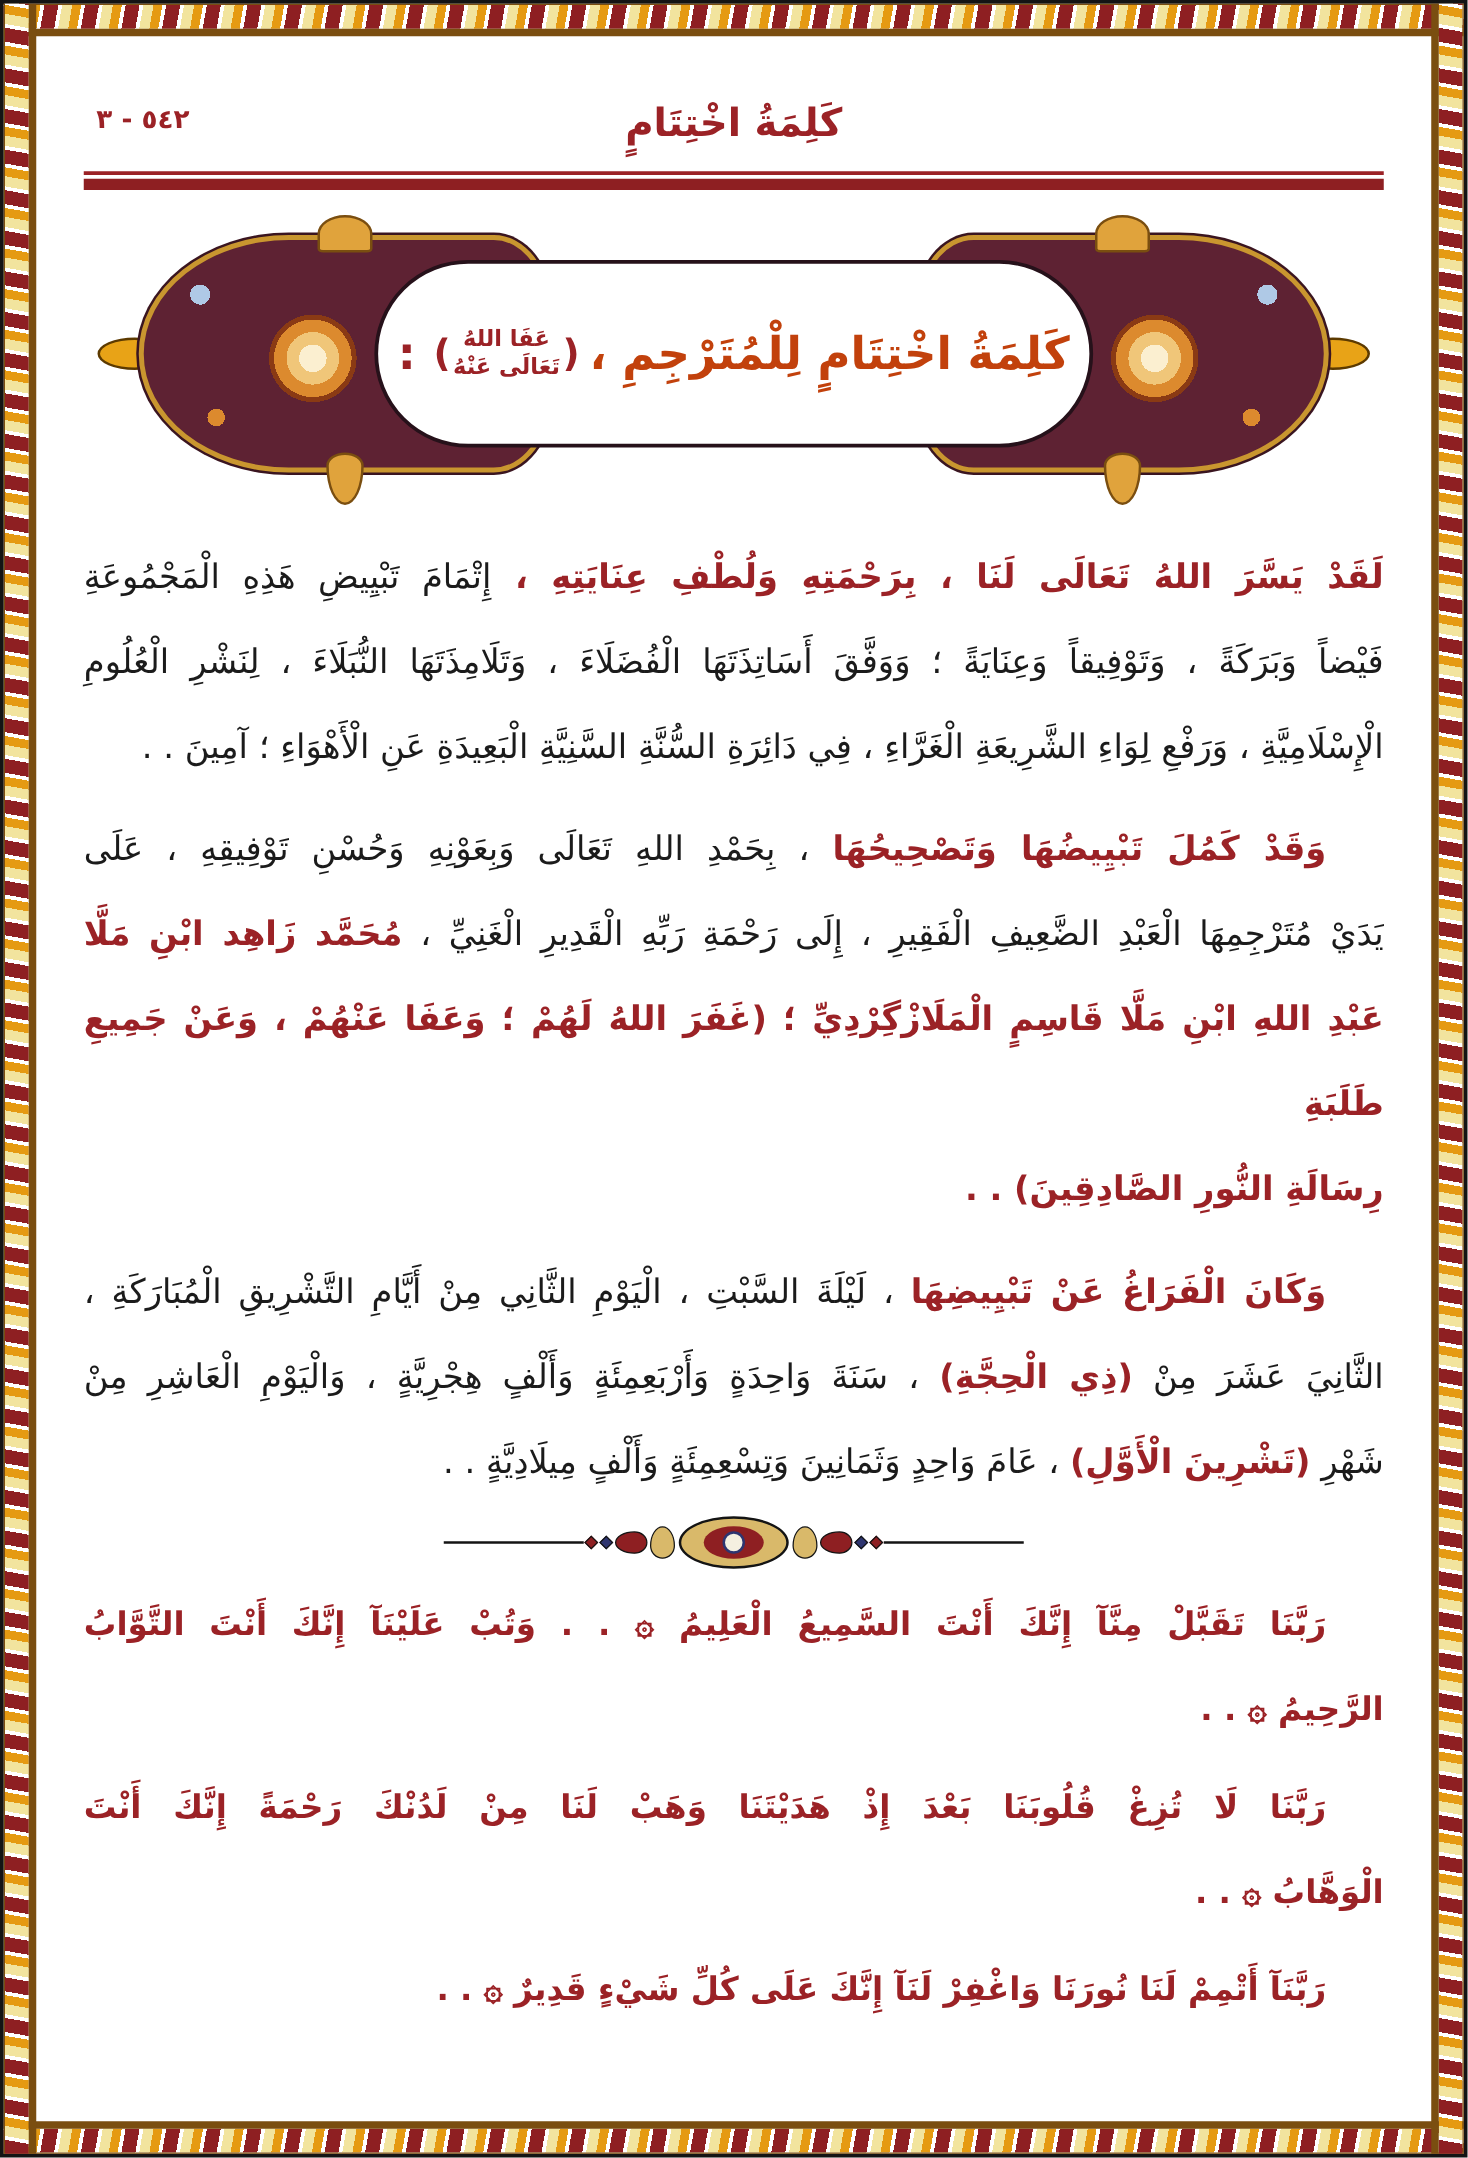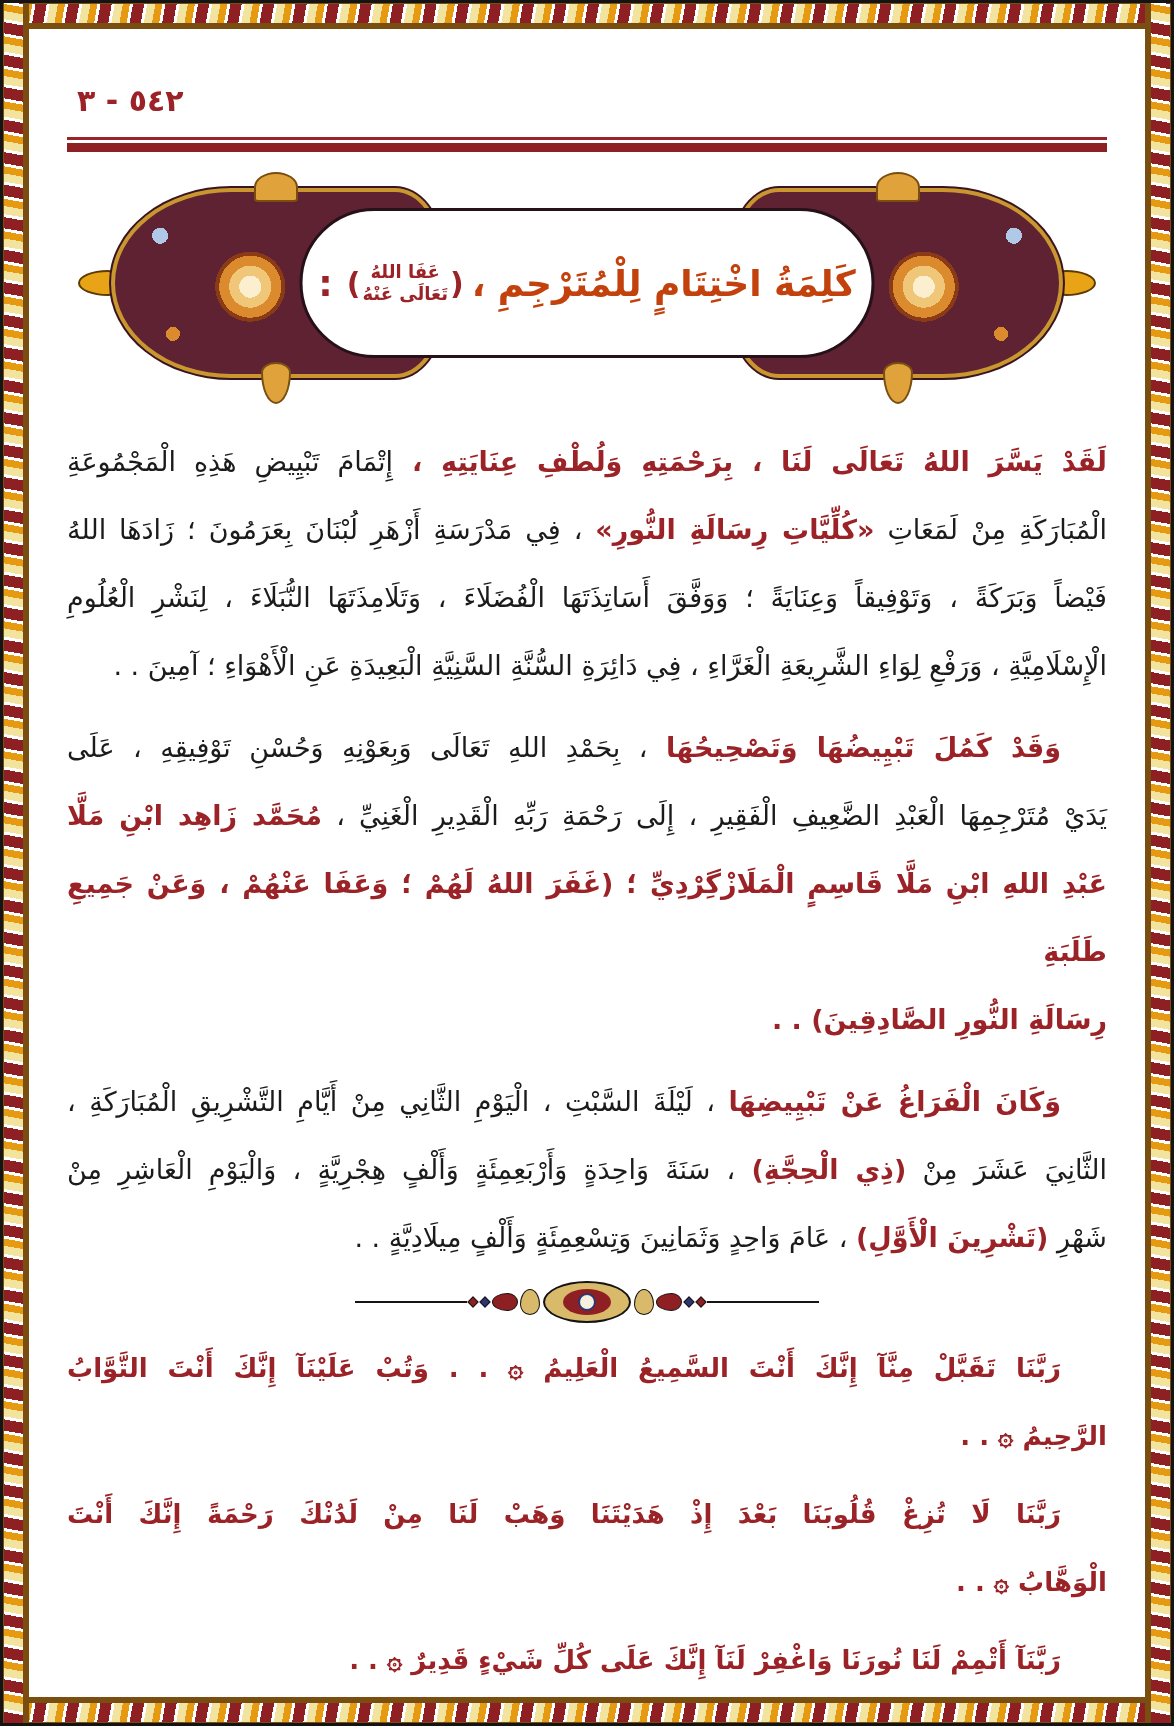--- a/index.html
+++ b/index.html
@@ -22,21 +22,21 @@
       #8E1F22 0 11px, #ffffff 11px 14px, #F2E49E 14px 22px, #E59A12 22px 29px, #ffffff 29px 32px);
   }
   .band-left { left:0; border-left:1px solid #7A4E10; border-right:6px solid #7A4E10; }
   .band-right { right:0; border-right:1px solid #7A4E10; border-left:6px solid #7A4E10; }
 
   
   .content { position:absolute; left:64px; right:64px; top:40px; direction:rtl; }
 
   .header { position:relative; height:48px; margin-top:38px; }
   .header-title { position:absolute; left:0; right:0; text-align:center; font-size:31px; font-weight:bold; color:#9B2226; }
-  .page-number { position:absolute; left:10px; top:2px; font-size:30px; font-weight:bold; color:#9B2226; direction:rtl; }
+  .page-number { position:absolute; left:10px; top:2px; font-size:21px; font-weight:bold; color:#9B2226; direction:rtl; }
 
   .rule-thin  { height:3px; background:#9B2226; margin-top:8px; }
   .rule-thick { height:9px; background:#8E1F22; margin-top:3px; }
 
   
   .banner { position:relative; width:980px; height:210px; margin:26px auto 0 auto; }
   .wing { position:absolute; top:10px; width:330px; height:190px; background-color:#5E2233;
           border:4px solid #C9962F; box-shadow:0 0 0 2px #3A1520; z-index:1;
           background-image:
             radial-gradient(circle at 42% 52%, #FBEFD0 0 11px, #F0C679 11px 21px, #DC8A2E 21px 31px, #8A3A14 31px 35px, rgba(0,0,0,0) 35px),
@@ -104,20 +104,21 @@
 
 <div class="page">
   <div class="band band-top"></div>
   <div class="band band-bottom"></div>
   <div class="band band-left"></div>
   <div class="band band-right"></div>
 
   <div class="content">
 
     <div class="header">
+      <div class="header-title">كَلِمَةُ اخْتِتَامٍ</div>
       <div class="page-number">٥٤٢ - ٣</div>
     </div>
     <div class="rule-thin"></div>
     <div class="rule-thick"></div>
 
     <div class="banner">
       <span class="finial finial-left"></span>
       <span class="finial finial-right"></span>
       <div class="wing wing-left"></div>
       <div class="wing wing-right"></div>
@@ -132,21 +133,20 @@
           <span class="paren">)</span>
         </span>
         <span class="banner-colon">:</span>
       </div>
     </div>
 
     <div class="body">
 
       <div class="para">
         <div class="line just"><span class="c-red">لَقَدْ يَسَّرَ اللهُ تَعَالَى لَنَا ، بِرَحْمَتِهِ وَلُطْفِ عِنَايَتِهِ ، </span><span class="c-black">إِتْمَامَ تَبْيِيضِ هَذِهِ الْمَجْمُوعَةِ</span></div>
-        <div class="line just"><span class="c-black">الْمُبَارَكَةِ مِنْ لَمَعَاتِ </span><span class="c-red">«كُلِّيَّاتِ رِسَالَةِ النُّورِ»</span><span class="c-black"> ، فِي مَدْرَسَةِ أَزْهَرِ لُبْنَانَ بِعَرَمُونَ ؛ زَادَهَا اللهُ</span></div>
         <div class="line just"><span class="c-black">فَيْضاً وَبَرَكَةً ، وَتَوْفِيقاً وَعِنَايَةً ؛ وَوَفَّقَ أَسَاتِذَتَهَا الْفُضَلَاءَ ، وَتَلَامِذَتَهَا النُّبَلَاءَ ، لِنَشْرِ الْعُلُومِ</span></div>
         <div class="line"><span class="c-black">الْإِسْلَامِيَّةِ ، وَرَفْعِ لِوَاءِ الشَّرِيعَةِ الْغَرَّاءِ ، فِي دَائِرَةِ السُّنَّةِ السَّنِيَّةِ الْبَعِيدَةِ عَنِ الْأَهْوَاءِ ؛ آمِينَ . .</span></div>
       </div>
 
       <div class="para">
         <div class="line just indent"><span class="c-red">وَقَدْ كَمُلَ تَبْيِيضُهَا وَتَصْحِيحُهَا</span><span class="c-black"> ، بِحَمْدِ اللهِ تَعَالَى وَبِعَوْنِهِ وَحُسْنِ تَوْفِيقِهِ ، عَلَى</span></div>
         <div class="line just"><span class="c-black">يَدَيْ مُتَرْجِمِهَا الْعَبْدِ الضَّعِيفِ الْفَقِيرِ ، إِلَى رَحْمَةِ رَبِّهِ الْقَدِيرِ الْغَنِيِّ ، </span><span class="c-red">مُحَمَّد زَاهِد ابْنِ مَلَّا</span></div>
         <div class="line just"><span class="c-red">عَبْدِ اللهِ ابْنِ مَلَّا قَاسِمٍ الْمَلَازْگِرْدِيِّ ؛ (غَفَرَ اللهُ لَهُمْ ؛ وَعَفَا عَنْهُمْ ، وَعَنْ جَمِيعِ طَلَبَةِ</span></div>
         <div class="line"><span class="c-red">رِسَالَةِ النُّورِ الصَّادِقِينَ) . .</span></div>
       </div>

